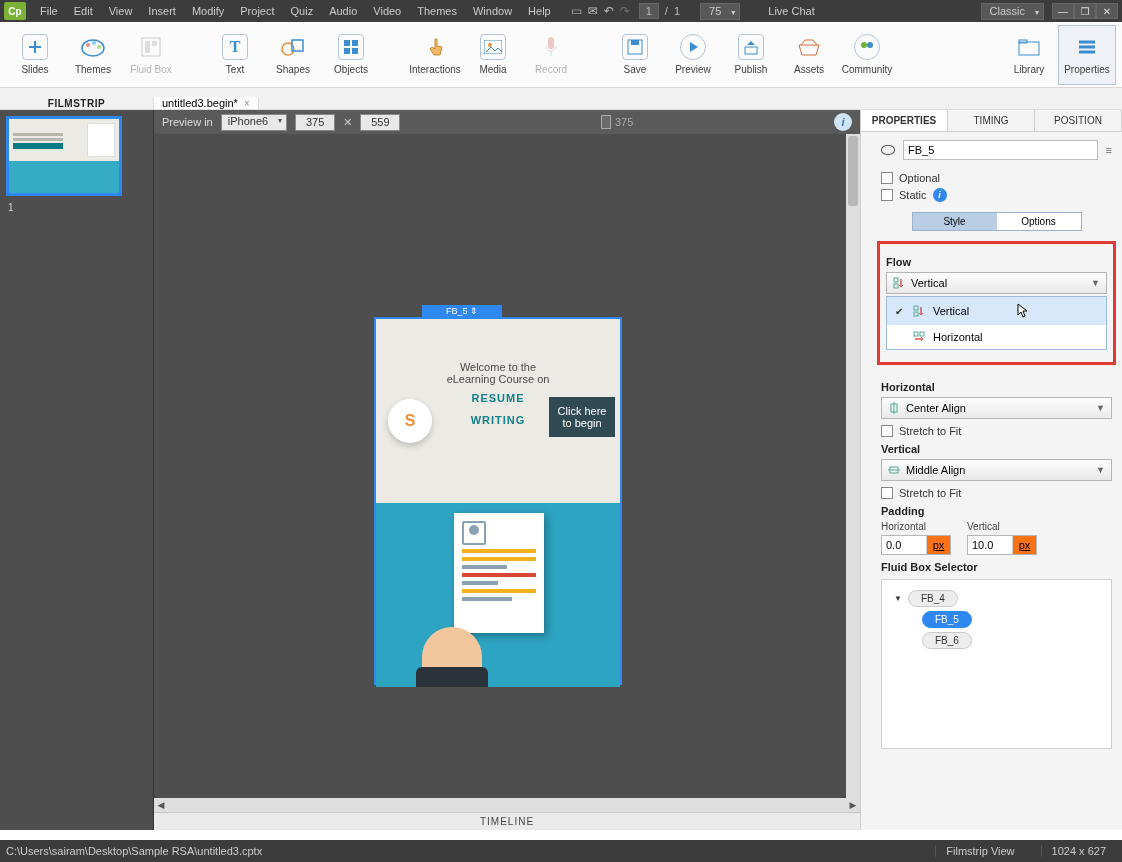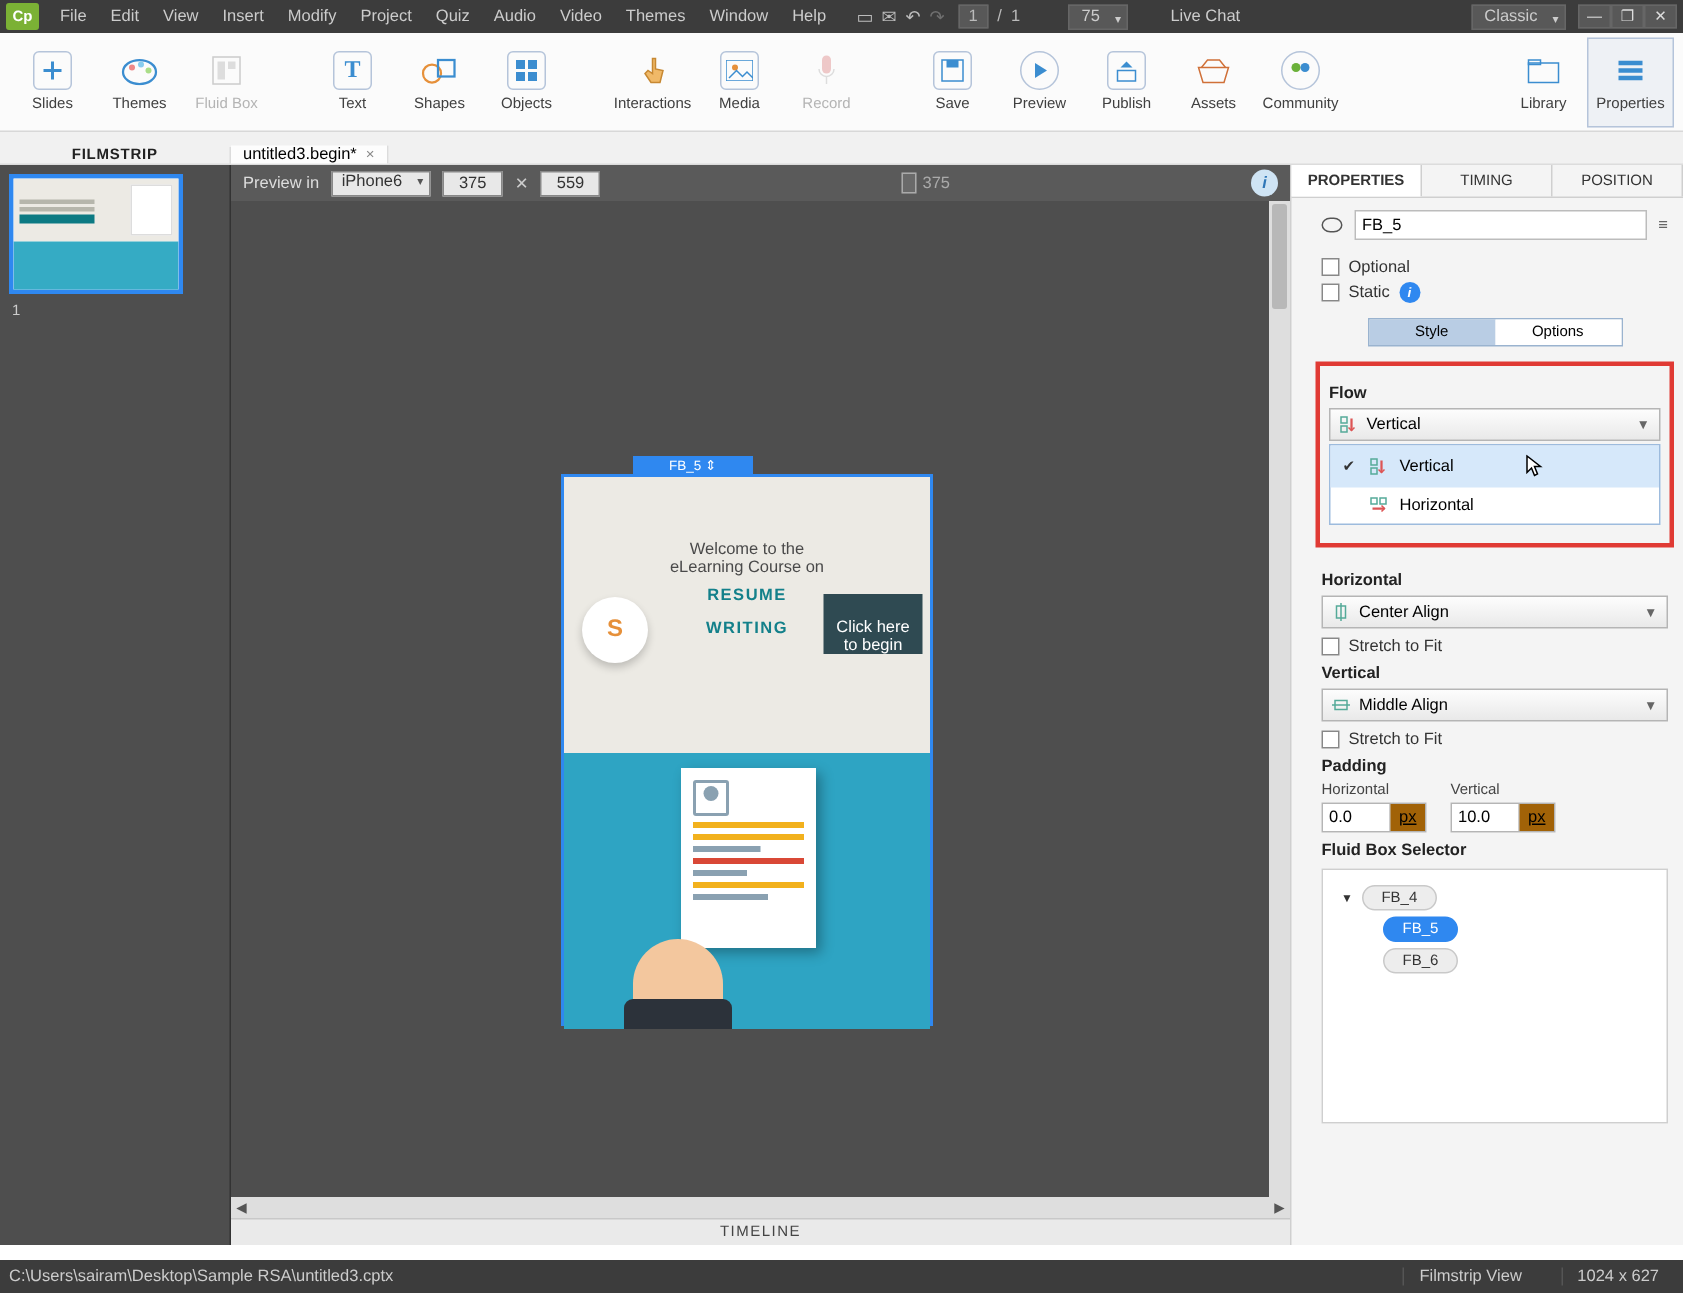--- a/index.html
+++ b/index.html
@@ -57,21 +57,21 @@
 .canvas-scroll .sb-h{ position:absolute; left:0; right:0; bottom:0; height:14px; background:#dedede;}
 .canvas-scroll .sb-h .la,.canvas-scroll .sb-h .ra{width:14px;height:14px;position:absolute;top:0;display:flex;align-items:center;justify-content:center;color:#555;font-size:9px;}
 .canvas-scroll .sb-h .la{left:0;} .canvas-scroll .sb-h .ra{right:0;}
 .stage{ position:absolute; left:220px; top:170px; width:248px;}
 .fb-tag{ background:#2f88f0; color:#fff; font-size:9px; padding:1px 24px; display:inline-block; margin-left:48px;}
 .fb-box{ width:248px; height:368px; border:2px solid #2f88f0;}
 .fb-box .upper{ height:184px; background:#eceae4; position:relative;}
 .fb-box .upper .welcome{ text-align:center; color:#4a4a4a; font-size:10px; padding-top:42px;}
 .fb-box .upper .resume{ text-align:center; color:#13808a; font-weight:900; font-size:22px; letter-spacing:1px; margin-top:2px; line-height:22px;}
 .fb-box .upper .circ{ position:absolute; left:12px; top:80px; width:44px; height:44px; border-radius:50%; background:#fff; box-shadow:0 3px 6px rgba(0,0,0,.2); display:flex;align-items:center;justify-content:center; color:#e6903a; font-weight:bold; font-size:16px;}
-.fb-box .upper .cta{ position:absolute; right:5px; top:78px; width:66px; height:40px; background:#2f4a52; color:#fff; font-size:10px; display:flex; align-items:flex-end; justify-content:center; text-align:center; line-height:12px;}
+.fb-box .upper .cta{ position:absolute; right:5px; top:78px; width:66px; height:40px; background:#2f4a52; color:#fff; font-size:10px; display:flex; align-items:center; justify-content:center; text-align:center; line-height:12px;}
 .fb-box .lower{ height:184px; background:#2ea4c3; position:relative; overflow:hidden;}
 .fb-box .lower .paper{ position:absolute; left:78px; top:10px; width:90px; height:120px; background:#fff; box-shadow:3px 3px 8px rgba(0,0,0,.3);}
 .fb-box .lower .paper .av{ width:24px;height:24px;border:2px solid #8aa1b1;border-radius:2px;margin:8px 0 0 8px; position:relative;}
 .fb-box .lower .paper .av::before{content:"";position:absolute;left:5px;top:2px;width:10px;height:10px;border-radius:50%;background:#8aa1b1;}
 .fb-box .lower .paper .line{ height:4px; margin:4px 8px; background:#f2b11d;}
 .fb-box .lower .paper .line.b{background:#8aa1b1;}
 .fb-box .lower .paper .line.r{background:#d94836;}
 .fb-box .lower .hand{position:absolute;left:46px;bottom:0;width:60px;height:60px;background:#f3c79e;border-radius:30px 30px 0 0;}
 .fb-box .lower .sleeve{position:absolute;left:40px;bottom:-10px;width:72px;height:30px;background:#2c323a;border-radius:6px;}
 .timeline-bar{ height:18px; background:#eaeaea; border-top:1px solid #c8c8c8; display:flex; align-items:center; justify-content:center; color:#444; font-size:10px; letter-spacing:1px;}
@@ -99,21 +99,21 @@
 .flow-group{ border:3px solid #e03a34; padding:6px; margin:0 -4px 16px -4px;}
 .flow-list{ background:#fff; border:1px solid #9dbbdd; margin-top:2px;}
 .flow-opt{ display:flex; align-items:center; gap:8px; padding:6px 8px;}
 .flow-opt.sel{ background:#d6e8fa;}
 .flow-opt .chk2{ width:10px; color:#333; font-size:10px;}
 .cursor{ position:absolute; width:12px; height:16px; pointer-events:none;}
 .padrow{ display:flex; gap:16px; margin-top:4px;}
 .padcol .sub{ font-size:10px; color:#444; margin-bottom:3px;}
 .padcol .inp{ display:flex; border:1px solid #b5b5b5; background:#fff; height:20px; width:70px;}
 .padcol .inp span{ flex:1; display:flex;align-items:center; padding:0 4px;}
-.padcol .inp .unit{ border-left:1px solid #ccc; background:#a16207; justify-content:center; flex:0 0 24px;text-decoration:underline;}
+.padcol .inp .unit{ border-left:1px solid #ccc; background:#f97316; justify-content:center; flex:0 0 24px;text-decoration:underline;}
 .fbsel{ border:1px solid #cfcfcf; background:#fff; margin-top:6px; padding:6px; height:170px;}
 .fbsel .row{ display:flex; align-items:center; gap:6px; margin:4px 0 4px 6px;}
 .fbsel .node{ border:1px solid #c9c9c9; background:#ededed; border-radius:11px; padding:2px 12px; font-size:10px; color:#333;}
 .fbsel .node.active{ background:#2f88f0; color:#fff; border-color:#2f88f0;}
 .fbsel .indent{ margin-left:34px;}
 .fbsel .tree-ar{ color:#333; font-size:8px;}
 
 .statusbar{ height:22px; background:#3c3c3c; color:#ccc; display:flex; align-items:center; padding:0 6px; position:absolute; bottom:0; left:0; right:0;}
 .statusbar .r{ margin-left:auto; display:flex; gap:16px;}
 .statusbar .cell{ border-left:1px solid #555; padding:0 10px;}
@@ -139,21 +139,21 @@
   <div class="menuitem">Help</div>
   <div class="micon" style="margin-left:10px">▭</div>
   <div class="micon">✉</div>
   <div class="micon">↶</div>
   <div class="micon" style="opacity:.4">↷</div>
   <div class="page-ind" style="margin-left:6px">
     <span class="box">1</span>
     <span>/</span>
     <span>1</span>
   </div>
-  <div class="dd" style="margin-left:32px"><span>75</span></div>
+  <div class="dd" style="margin-left:20px"><span>75</span></div>
   <div class="menuitem" style="margin-left:20px">Live Chat</div>
   <div class="spacer"></div>
   <div class="dd"><span>Classic</span></div>
   <div class="winbtns">
     <div class="winbtn">—</div>
     <div class="winbtn">❐</div>
     <div class="winbtn">✕</div>
   </div>
 </div>
 

